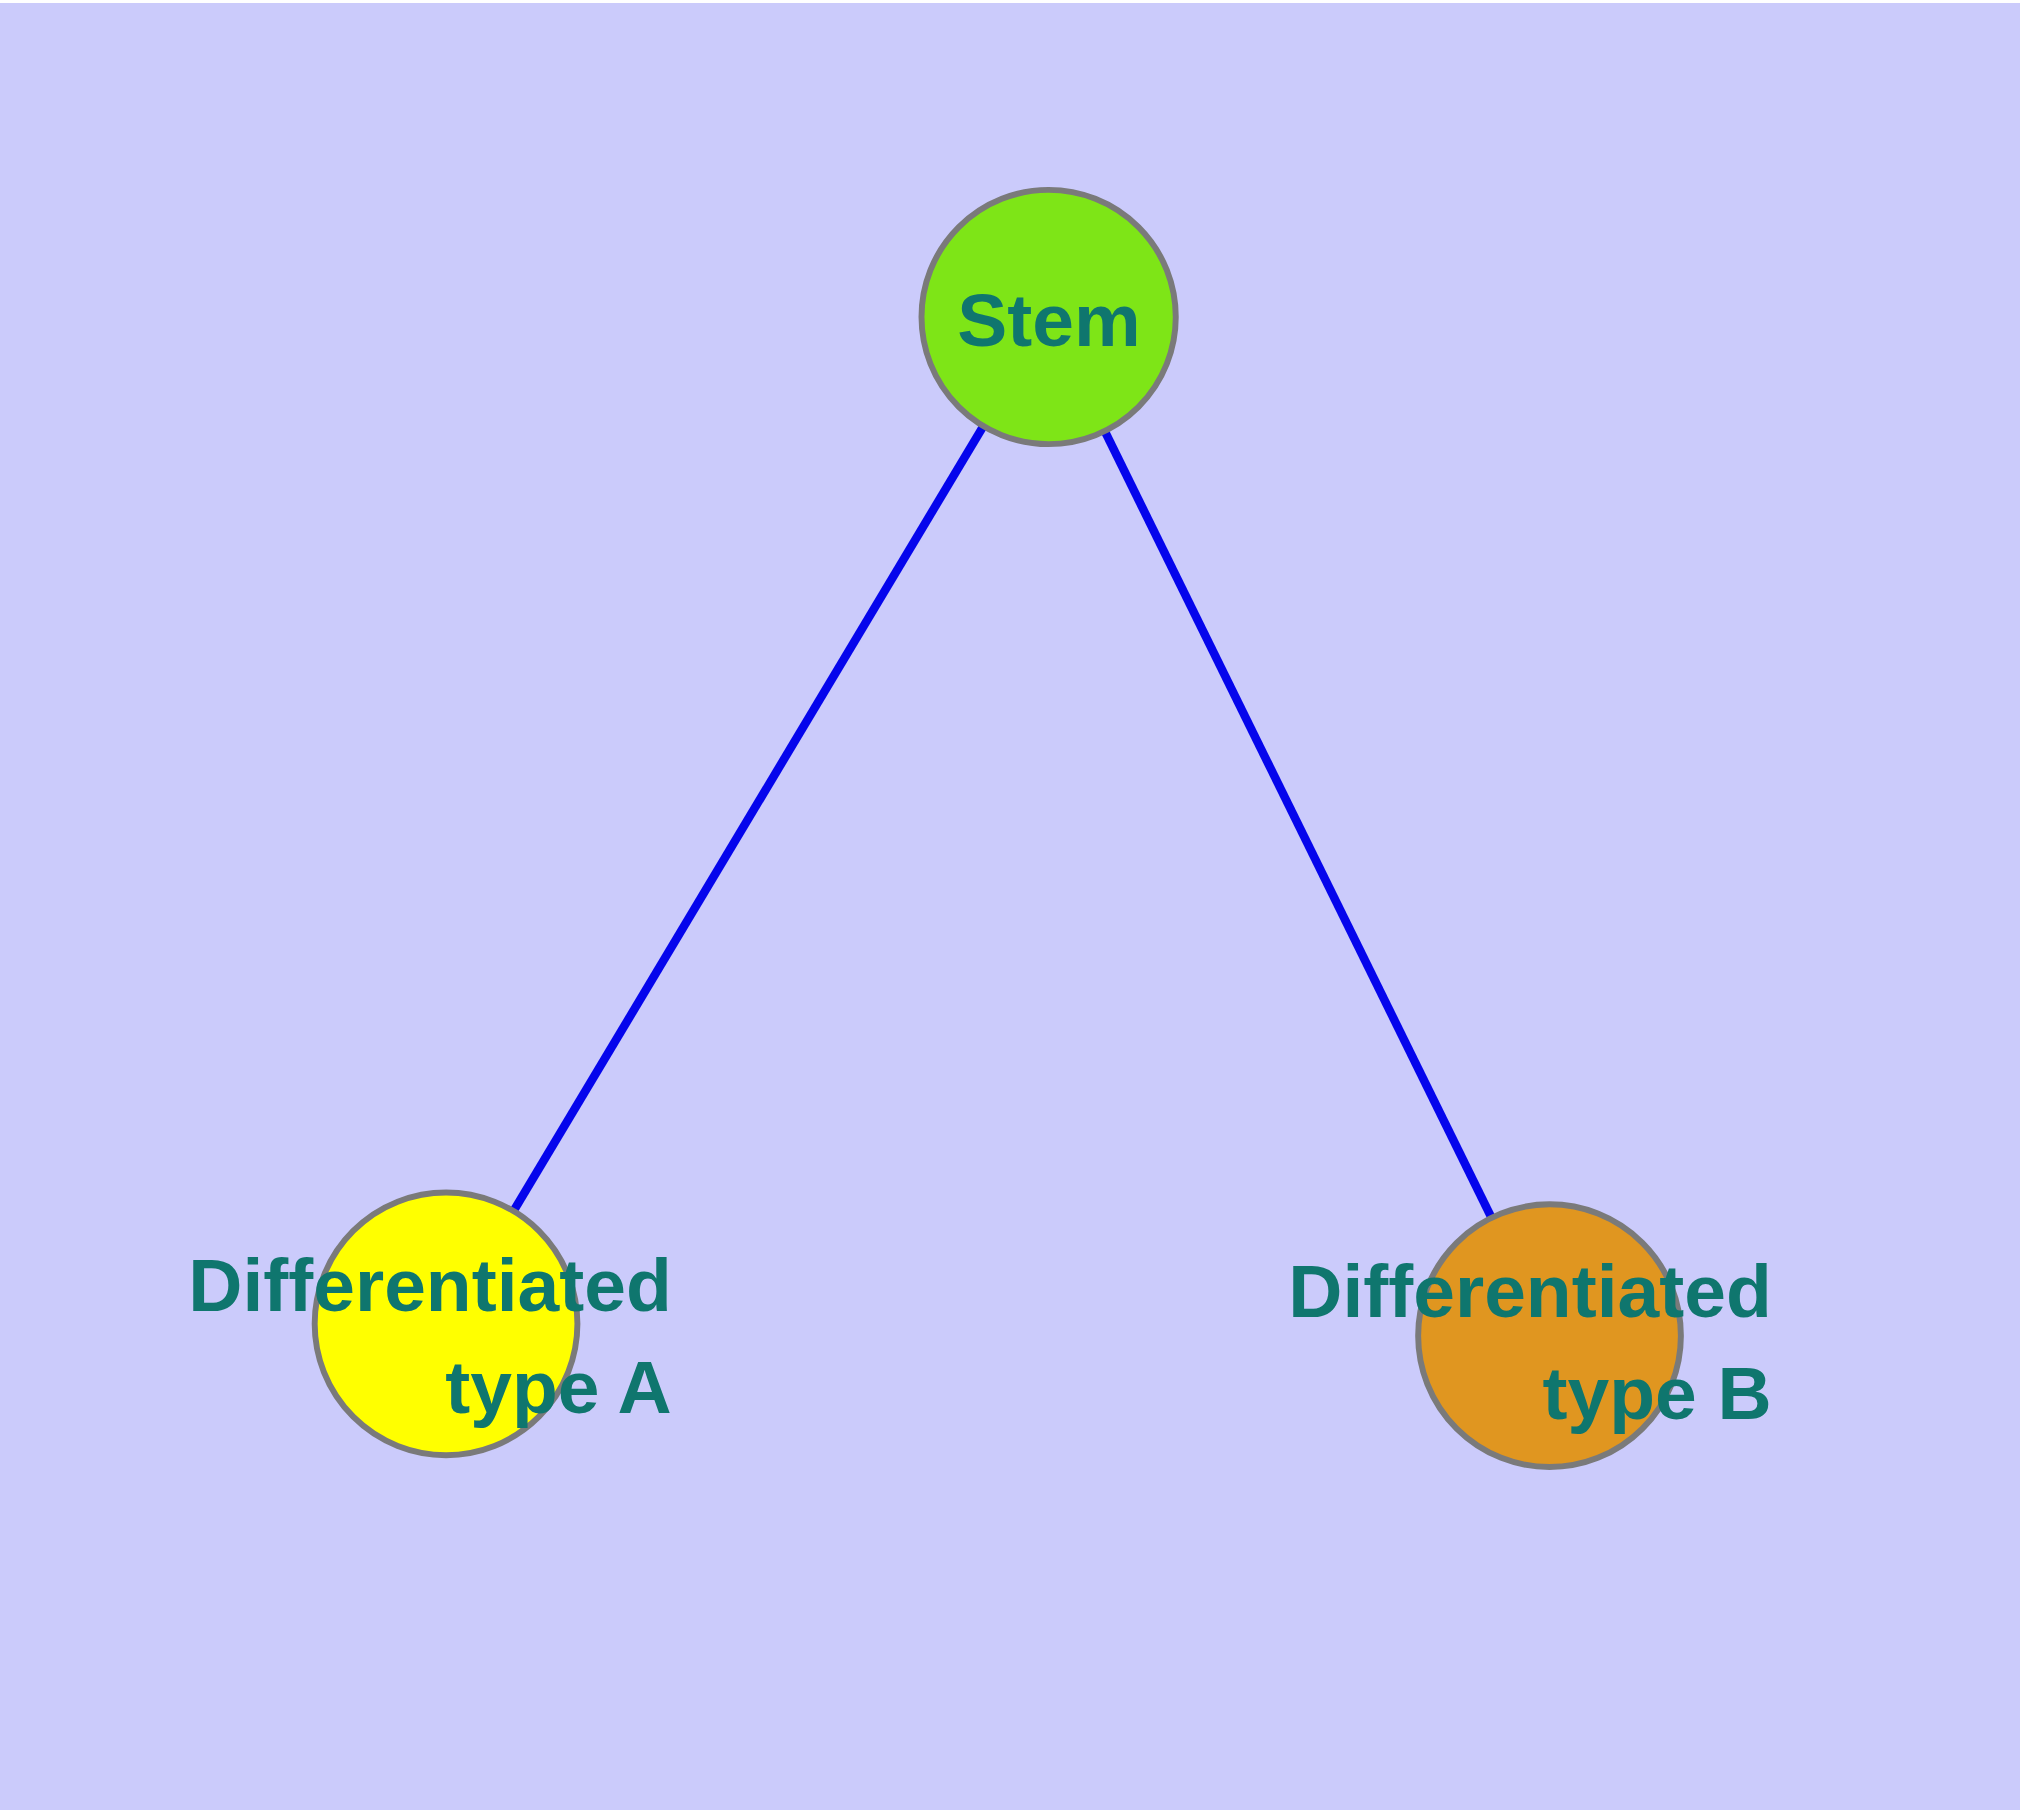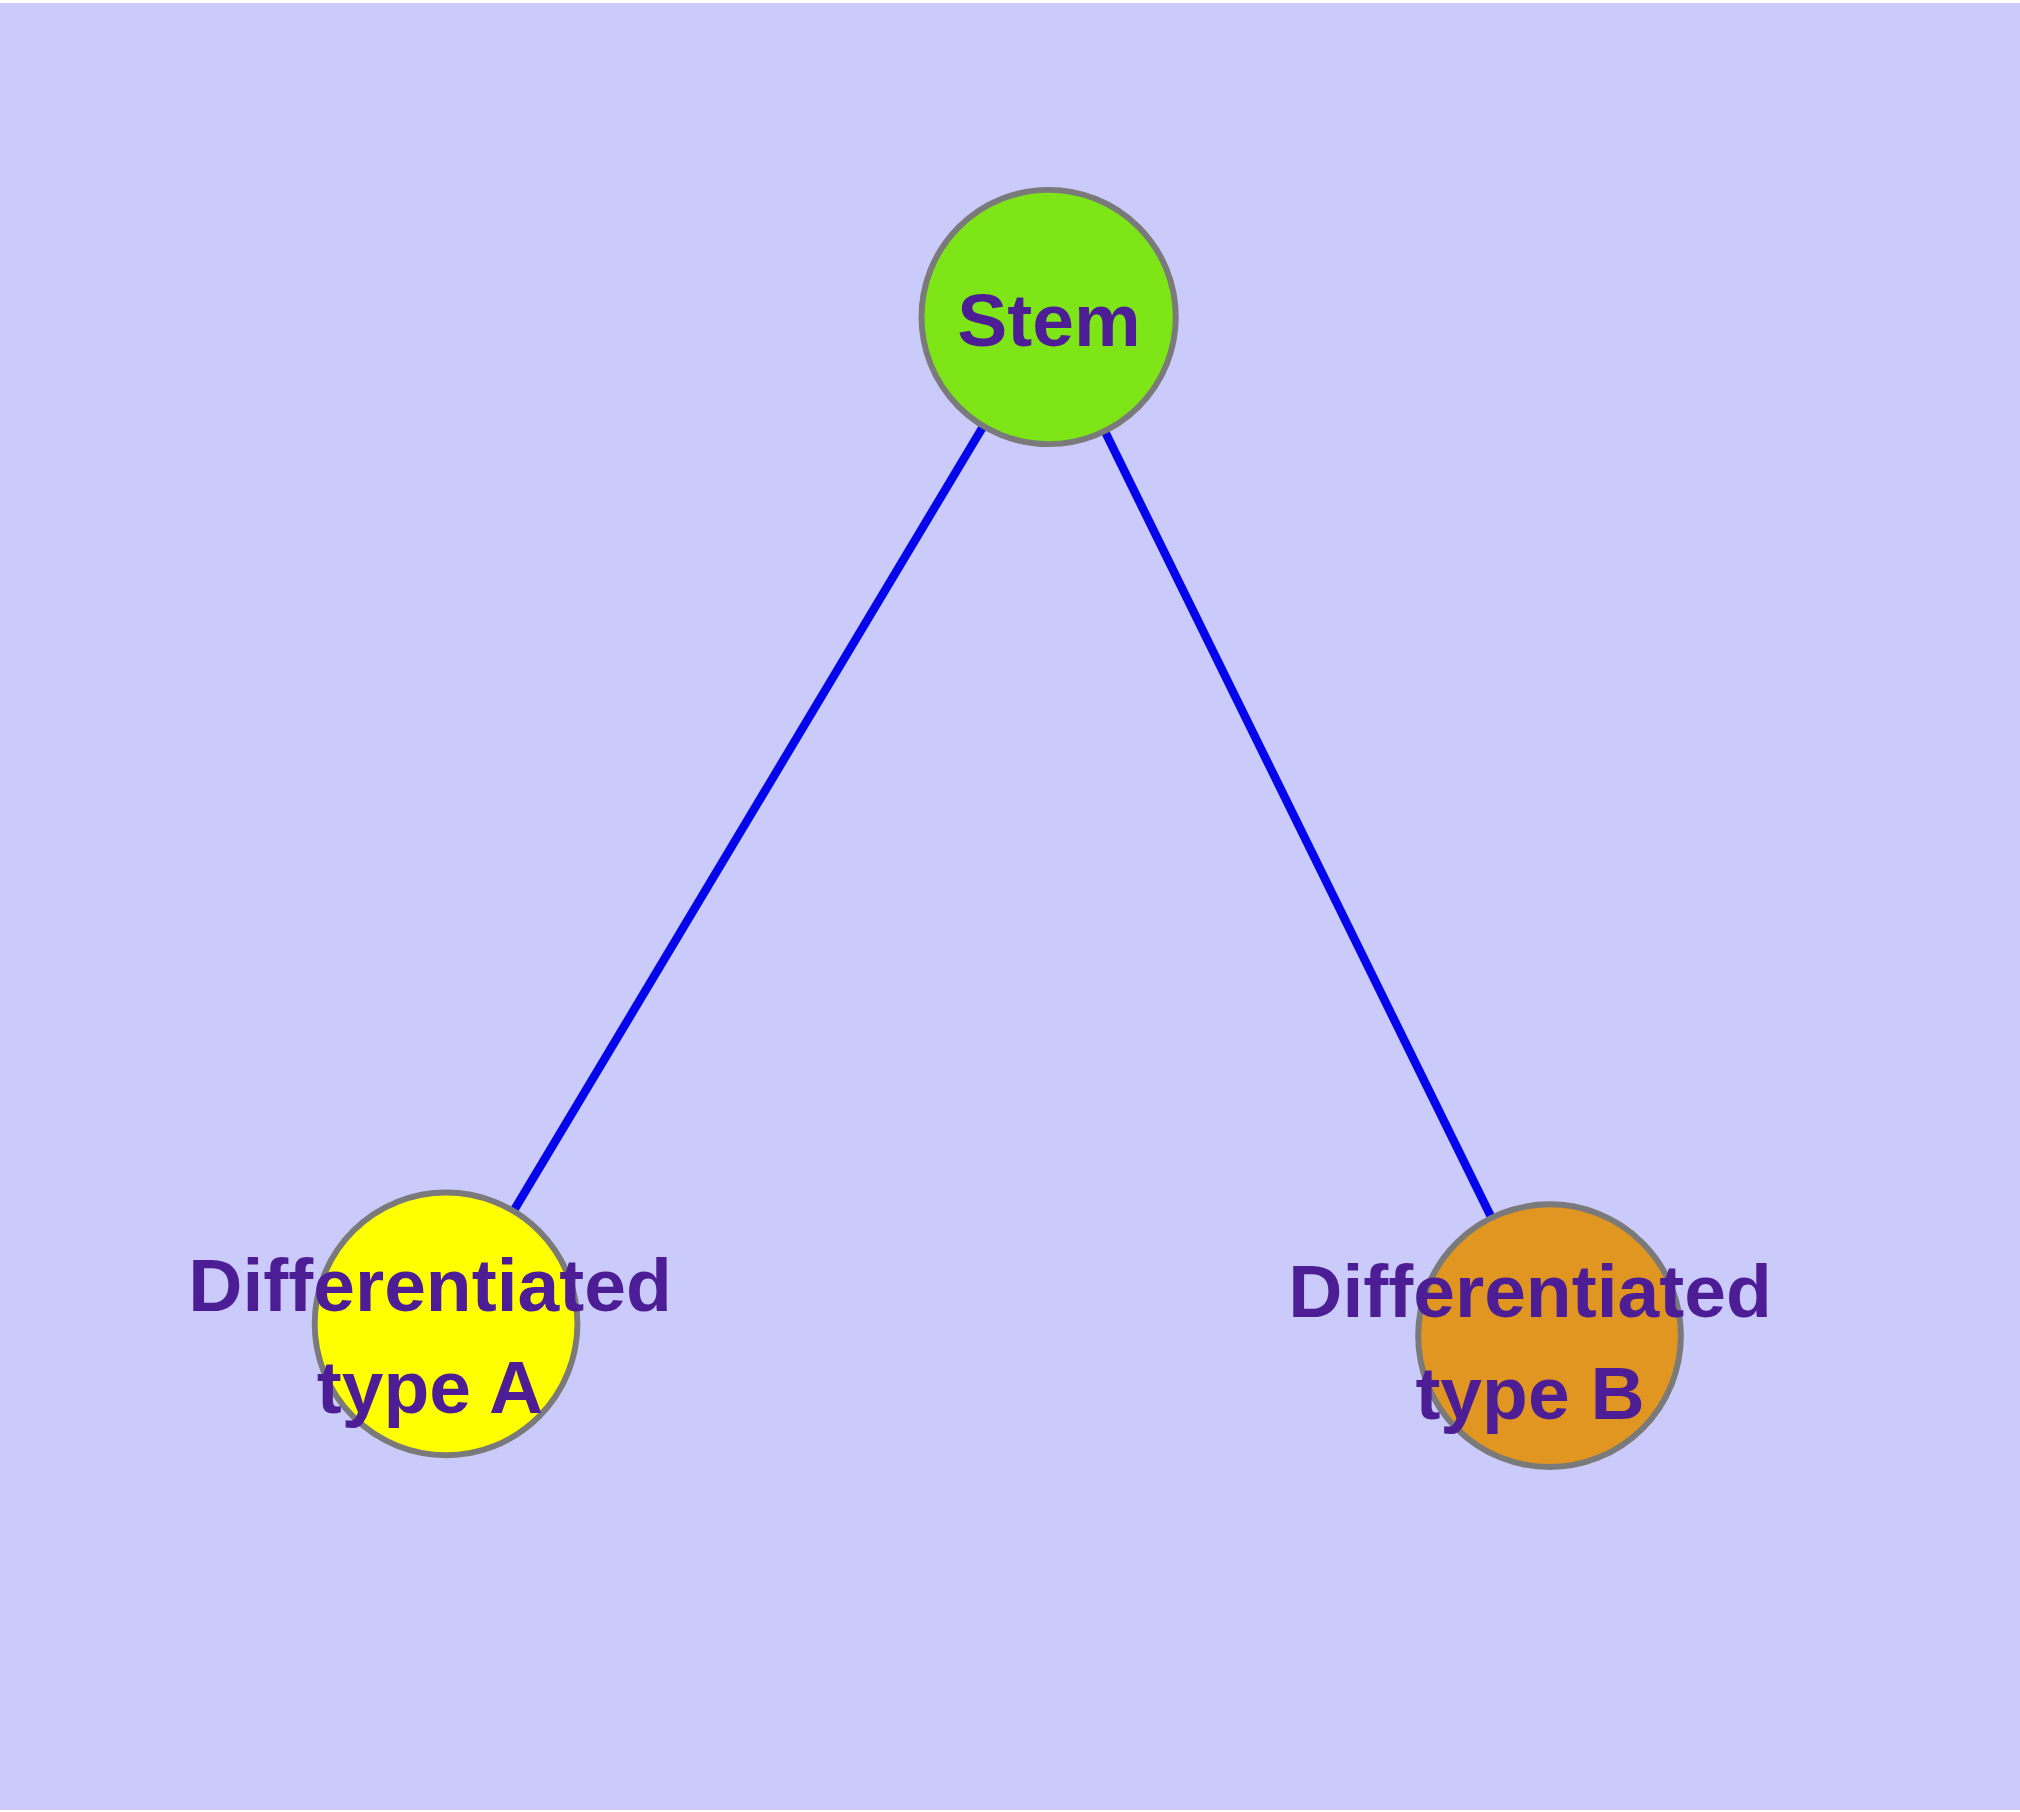--- a/index.html
+++ b/index.html
@@ -27,25 +27,25 @@
   svg.diagram {
     position: absolute;
     left: 0;
     top: 0;
     width: 2021px;
     height: 1812px;
   }
   .node-label {
     position: absolute;
     transform: translate(-50%, -50%);
-    color: #4c1d95;
+    color: #0f766e;
     font-weight: bold;
     font-size: 75px;
     line-height: 102px;
-    text-align: center;
+    text-align: right;
     white-space: pre-line;
     letter-spacing: 0px;
   }
   .label-stem   { left: 1049px; top: 320px; }
   .label-type-a { left: 430px;  top: 1336px; }
   .label-type-b { left: 1530px; top: 1342px; }
 </style>
 </head>
 <body>
 

